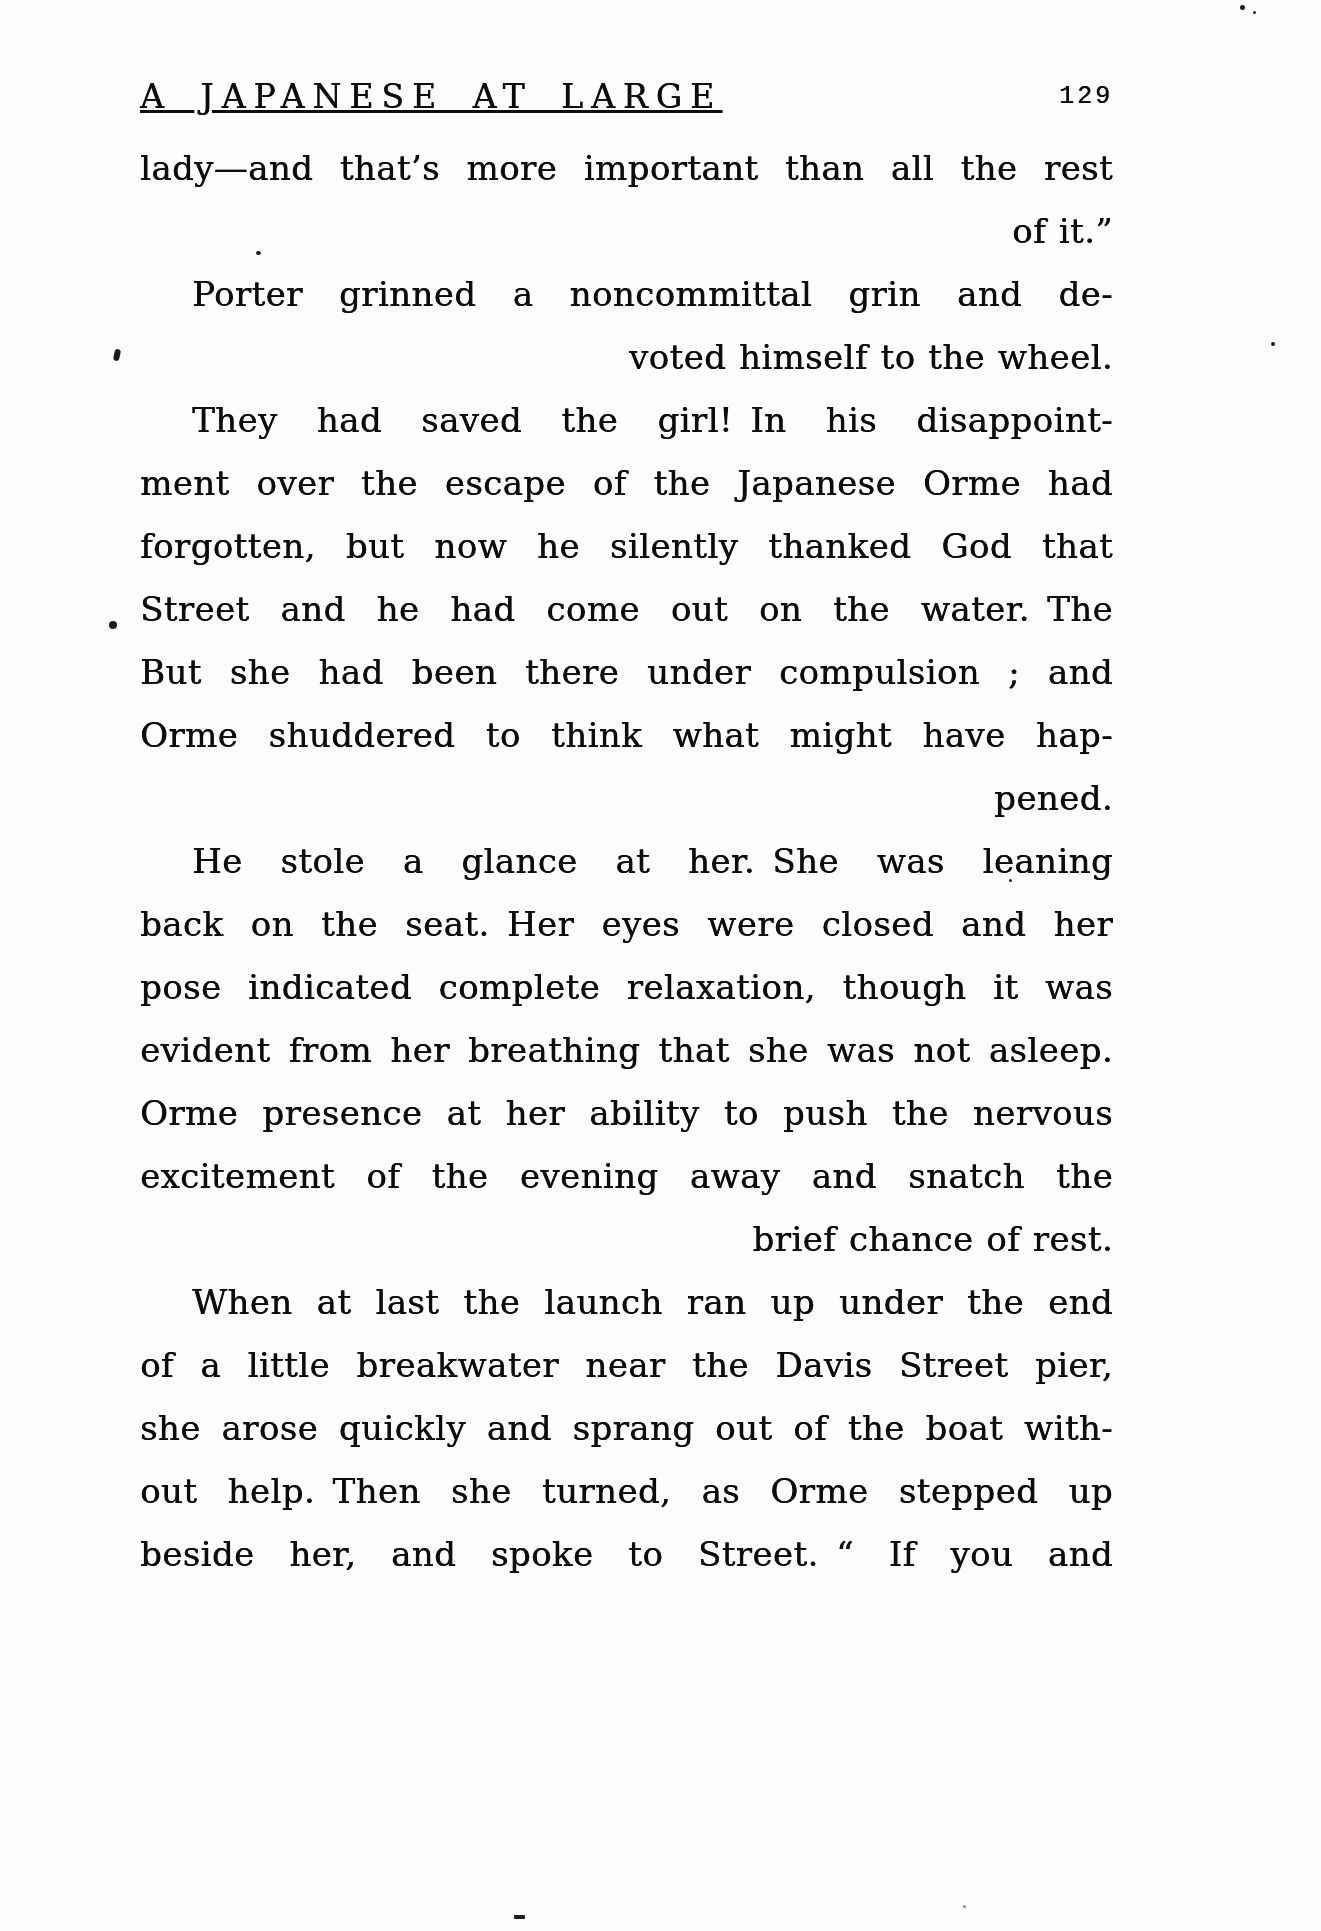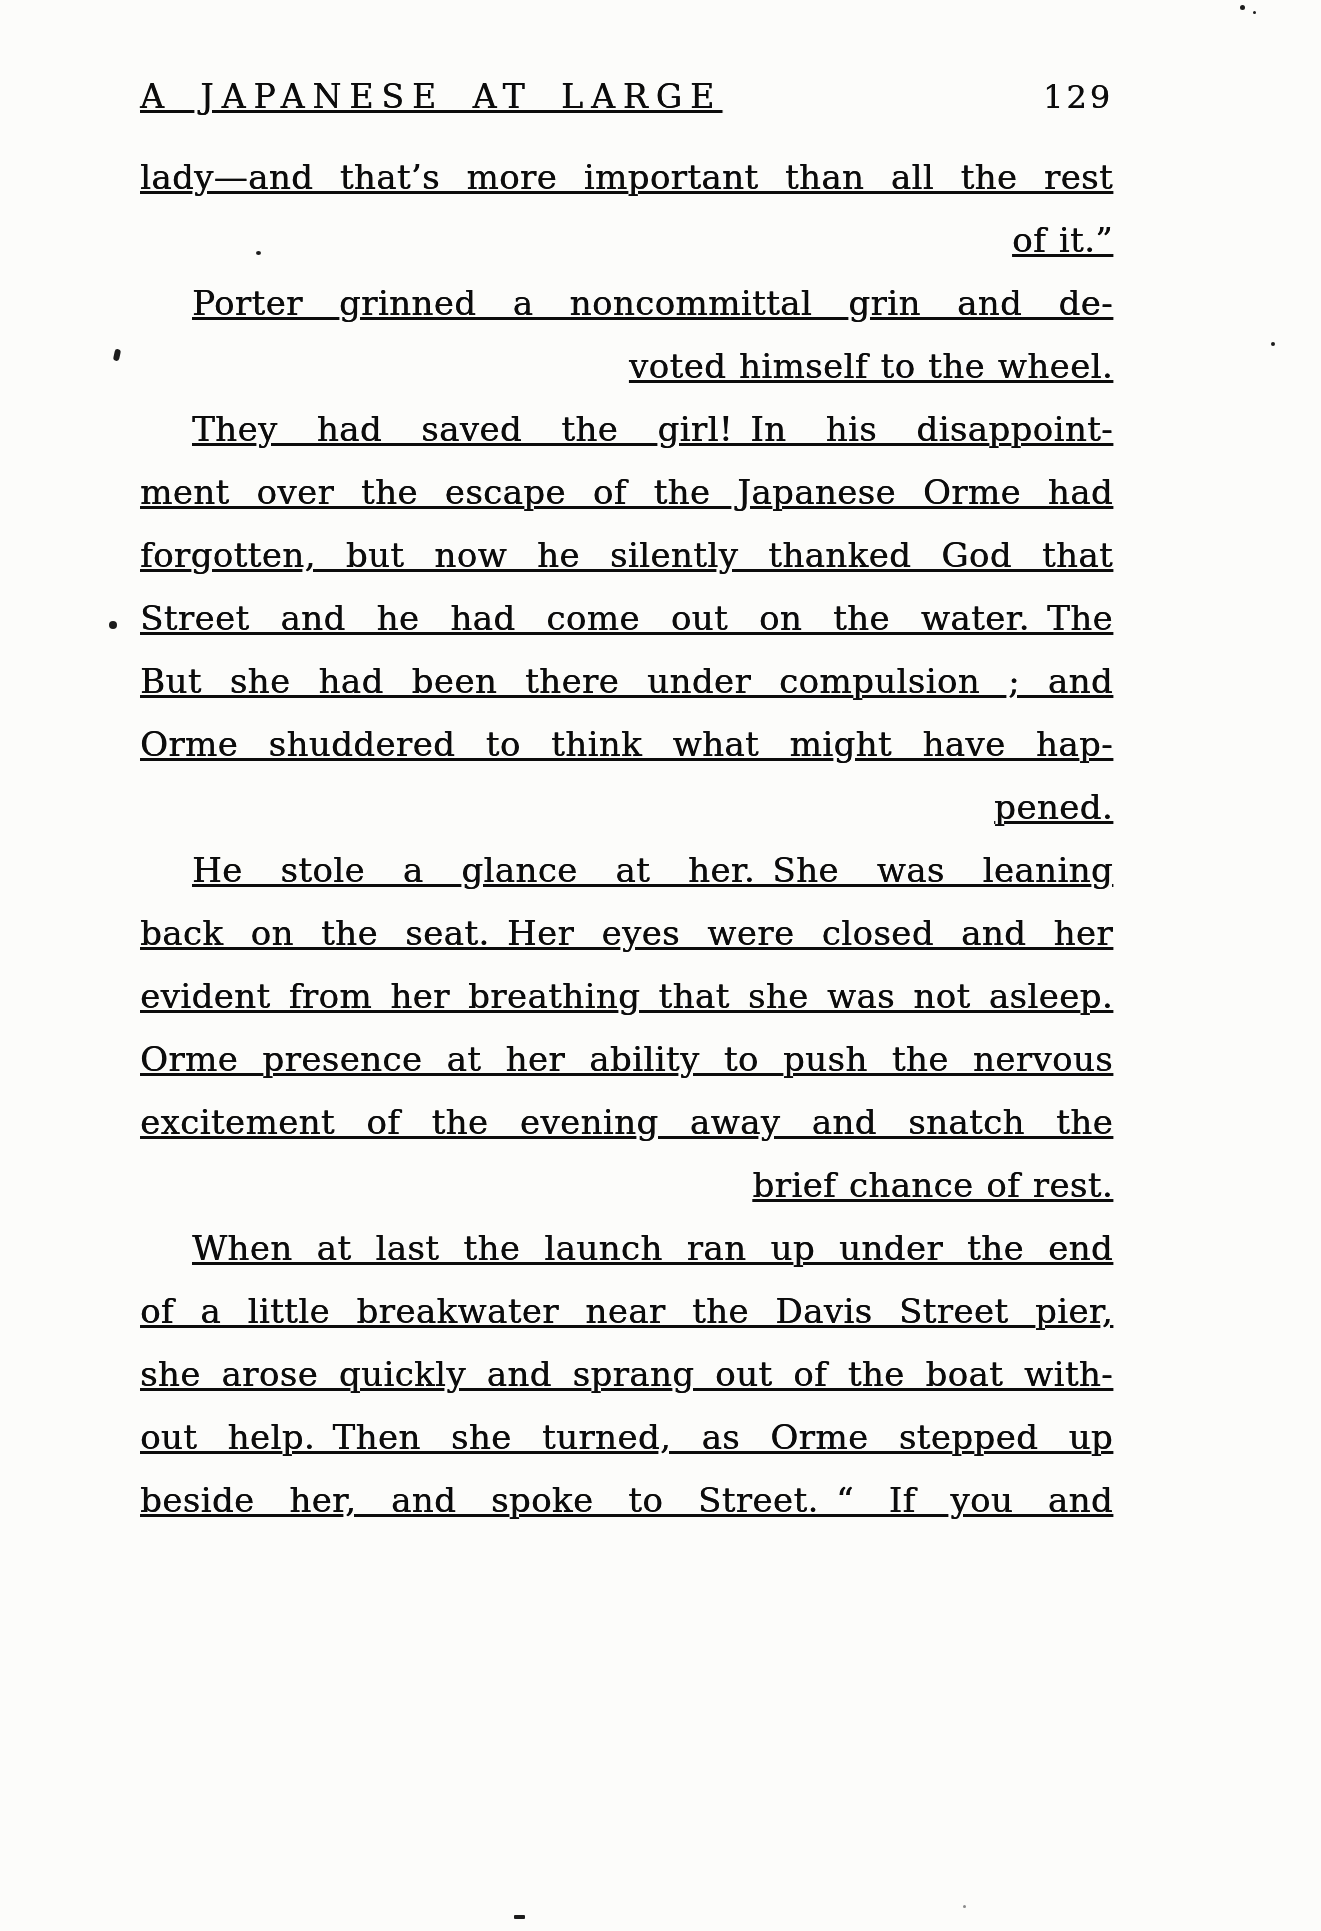--- a/index.html
+++ b/index.html
@@ -28,32 +28,32 @@
     font-size: 33px;
     letter-spacing: 8px;
     word-spacing: 10px;
     text-shadow: 0.4px 0 0 currentColor;
     text-decoration: underline;
   }
   .page-number {
     position: absolute;
     right: 0;
     top: 0;
-    font-size: 32px;
+    font-size: 25px;
     letter-spacing: 3px;
     text-shadow: 0.4px 0 0 currentColor;
+    font-family: Liberation Mono, monospace;
   }
 
   
   #body-lines {
     position: absolute;
     left: 140px;
-    top: 146px;
+    top: 137px;
     width: 973px;
-    text-decoration: underline;
   }
   .line {
     height: 63px;
     line-height: 63px;
     font-size: 34px;
     letter-spacing: 0.4px;
     word-spacing: 1.5px;
     text-shadow: 0.4px 0 0 currentColor;
     white-space: pre-wrap;
     text-align: right;
@@ -90,20 +90,21 @@
       <div class="line">voted himself to the wheel.</div>
       <div class="line just indent">They had saved the girl! In his disappoint-</div>
       <div class="line just">ment over the escape of the Japanese Orme had</div>
       <div class="line just">forgotten, but now he silently thanked God that</div>
       <div class="line just">Street and he had come out on the water. The</div>
       <div class="line just">But she had been there under compulsion ; and</div>
       <div class="line just">Orme shuddered to think what might have hap-</div>
       <div class="line">pened.</div>
       <div class="line just indent">He stole a glance at her. She was leaning</div>
       <div class="line just">back on the seat. Her eyes were closed and her</div>
+      <div class="line just">pose indicated complete relaxation, though it was</div>
       <div class="line just">evident from her breathing that she was not asleep.</div>
       <div class="line just">Orme presence at her ability to push the nervous</div>
       <div class="line just">excitement of the evening away and snatch the</div>
       <div class="line">brief chance of rest.</div>
       <div class="line just indent">When at last the launch ran up under the end</div>
       <div class="line just">of a little breakwater near the Davis Street pier,</div>
       <div class="line just">she arose quickly and sprang out of the boat with-</div>
       <div class="line just">out help. Then she turned, as Orme stepped up</div>
       <div class="line just">beside her, and spoke to Street. “ If you and</div>
     </main>

